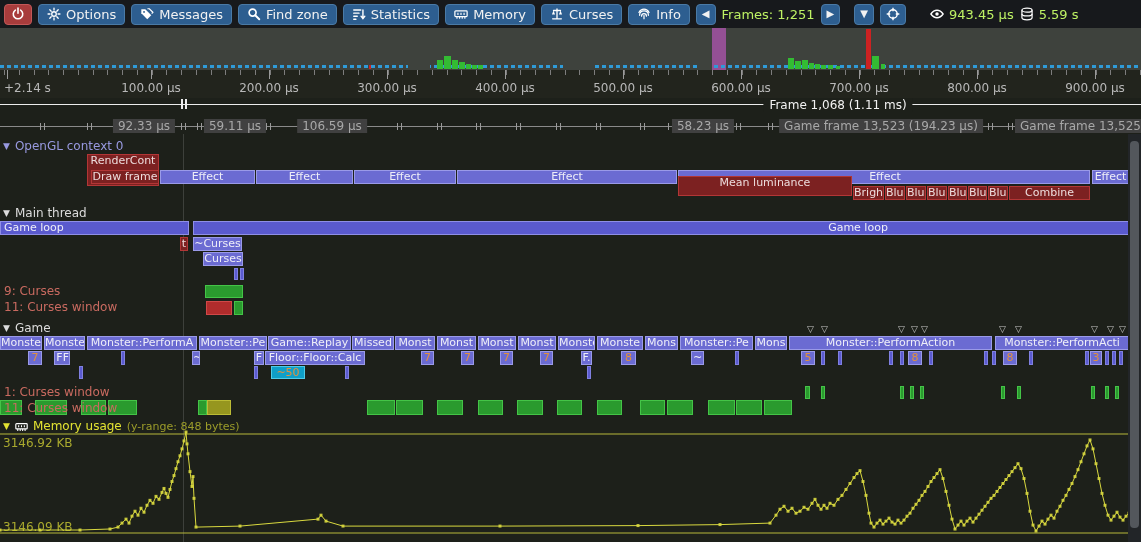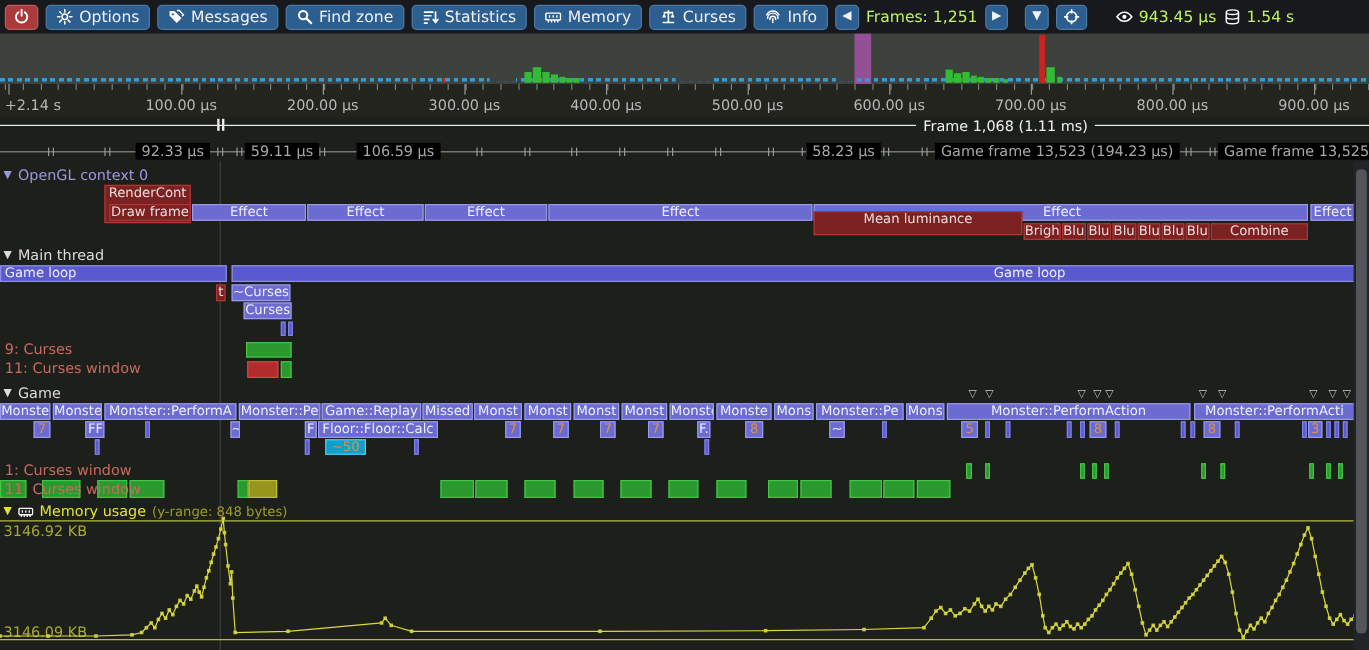--- a/index.html
+++ b/index.html
@@ -26,21 +26,21 @@
 #ruler{position:absolute;left:0;top:70px;width:1141px;height:28px;background:#22241d;font-size:12px;color:#b8b8b8;}
 .tick{position:absolute;top:0;width:1px;background:#7d7d7d;}
 .rlabel{position:absolute;top:11px;transform:translateX(-50%);white-space:nowrap;}
 .rlabel.orig{transform:none;}
 
 .fline{position:absolute;height:1px;background:#ececec;}
 .ftick{position:absolute;width:2px;background:#ececec;}
 .flabel{position:absolute;transform:translateX(-50%);font-size:12px;color:#f2f2f2;background:#1d201a;padding:0 6px;white-space:nowrap;}
 .sline{position:absolute;height:1px;background:#8a8a8a;}
 .stick{position:absolute;width:1px;height:7px;background:#9a9a9a;}
-.slabel{position:absolute;transform:translateX(-50%);font-size:12px;color:#a8a8a8;background:#000000;padding:0 5px;white-space:nowrap;}
+.slabel{position:absolute;transform:translateX(-50%);font-size:12px;color:#a8a8a8;background:#404040;padding:0 5px;white-space:nowrap;}
 .slabel.noc{transform:none;}
 
 .z{position:absolute;box-sizing:border-box;border:1px solid;overflow:hidden;font-size:11px;
    line-height:12px;color:#eeeef8;text-align:center;white-space:nowrap;}
 .z-p{background:#6b6bd2;border-color:#9a9ae8;}
 .z-gl{background:#5a5ace;border-color:#8f8fe6;}
 .z-r{background:#7c2121;border-color:#b23636;color:#eddcdc;}
 .z-rb{background:#b12c2c;border-color:#d04848;}
 .z-g{background:#2a9a2e;border-color:#44c447;}
 .z-o{background:#96961f;border-color:#bcbc35;}
@@ -174,21 +174,21 @@
         <span>943.45 μs</span>
       </div>
       <div class="tstat">
         <span class="icon">
           <svg width="14" height="14" viewBox="0 0 16 16">
             <ellipse cx="8" cy="3.6" rx="5.8" ry="2.2" fill="none" stroke="currentColor" stroke-width="1.4"></ellipse>
             <path d="M2.2 3.6v8.8c0 1.2 2.6 2.2 5.8 2.2s5.8-1 5.8-2.2V3.6" fill="none" stroke="currentColor" stroke-width="1.4"></path>
             <path d="M2.2 8c0 1.2 2.6 2.2 5.8 2.2S13.8 9.2 13.8 8" fill="none" stroke="currentColor" stroke-width="1.4"></path>
           </svg>
         </span>
-        <span>1.54 s</span>
+        <span>5.59 s</span>
       </div>
     </div>
   <div id="framestrip">
       <div class="hbar" style="left: 712px; top: 0px; width: 14px; height: 42px; background: rgb(163, 82, 163); opacity: 0.85;"></div>
       <div class="dashline"></div>
       <div class="dashgap" style="left: 408px; width: 22px;"></div>
       <div class="dashgap" style="left: 563px; width: 29px;"></div>
       <div class="dashgap" style="left: 700px; width: 11px;"></div>
       <div class="hbar" style="left: 437px; width: 6px; bottom: 1px; height: 9px; background: rgb(51, 187, 51);"></div>
       <div class="hbar" style="left: 444px; width: 7px; bottom: 1px; height: 13px; background: rgb(51, 187, 51);"></div>
@@ -427,21 +427,21 @@
     <div class="z z-p" style="left: 478px; top: 336px; width: 38px; height: 14px; line-height: 12px;"><span>Monst</span></div>
     <div class="z z-p" style="left: 518px; top: 336px; width: 38px; height: 14px; line-height: 12px;"><span>Monst</span></div>
     <div class="z z-p" style="left: 558px; top: 336px; width: 37px; height: 14px; line-height: 12px;"><span>Monste</span></div>
     <div class="z z-p" style="left: 597px; top: 336px; width: 46px; height: 14px; line-height: 12px;"><span>Monste</span></div>
     <div class="z z-p" style="left: 645px; top: 336px; width: 33px; height: 14px; line-height: 12px;"><span>Mons</span></div>
     <div class="z z-p" style="left: 680px; top: 336px; width: 73px; height: 14px; line-height: 12px;"><span>Monster::Pe</span></div>
     <div class="z z-p" style="left: 755px; top: 336px; width: 32px; height: 14px; line-height: 12px;"><span>Mons</span></div>
     <div class="z z-p" style="left: 789px; top: 336px; width: 203px; height: 14px; line-height: 12px;"><span>Monster::PerformAction</span></div>
     <div class="z z-p" style="left: 995px; top: 336px; width: 134px; height: 14px; line-height: 12px;"><span>Monster::PerformActi</span></div>
     <div class="z z-p num" style="left: 28px; top: 351px; width: 14px; height: 14px; line-height: 12px;"><span>7</span></div>
-    <div class="z z-p" style="left: 71px; top: 351px; width: 16px; height: 14px; line-height: 12px; text-align: right;"><span>FF</span></div>
+    <div class="z z-p" style="left: 54px; top: 351px; width: 16px; height: 14px; line-height: 12px; text-align: right;"><span>FF</span></div>
     <div class="z z-t" style="left: 121px; top: 351px; width: 4px; height: 14px; line-height: 12px;"></div>
     <div class="z z-p" style="left: 192px; top: 351px; width: 8px; height: 14px; line-height: 12px;"><span>~</span></div>
     <div class="z z-p" style="left: 254px; top: 351px; width: 10px; height: 14px; line-height: 12px;"><span>F</span></div>
     <div class="z z-p" style="left: 265px; top: 351px; width: 100px; height: 14px; line-height: 12px;"><span>Floor::Floor::Calc</span></div>
     <div class="z z-p num" style="left: 421px; top: 351px; width: 13px; height: 14px; line-height: 12px;"><span>7</span></div>
     <div class="z z-p num" style="left: 461px; top: 351px; width: 13px; height: 14px; line-height: 12px;"><span>7</span></div>
     <div class="z z-p num" style="left: 500px; top: 351px; width: 13px; height: 14px; line-height: 12px;"><span>7</span></div>
     <div class="z z-p num" style="left: 540px; top: 351px; width: 13px; height: 14px; line-height: 12px;"><span>7</span></div>
     <div class="z z-p" style="left: 581px; top: 351px; width: 11px; height: 14px; line-height: 12px;"><span>F.</span></div>
     <div class="z z-p num" style="left: 621px; top: 351px; width: 15px; height: 14px; line-height: 12px;"><span>8</span></div>

